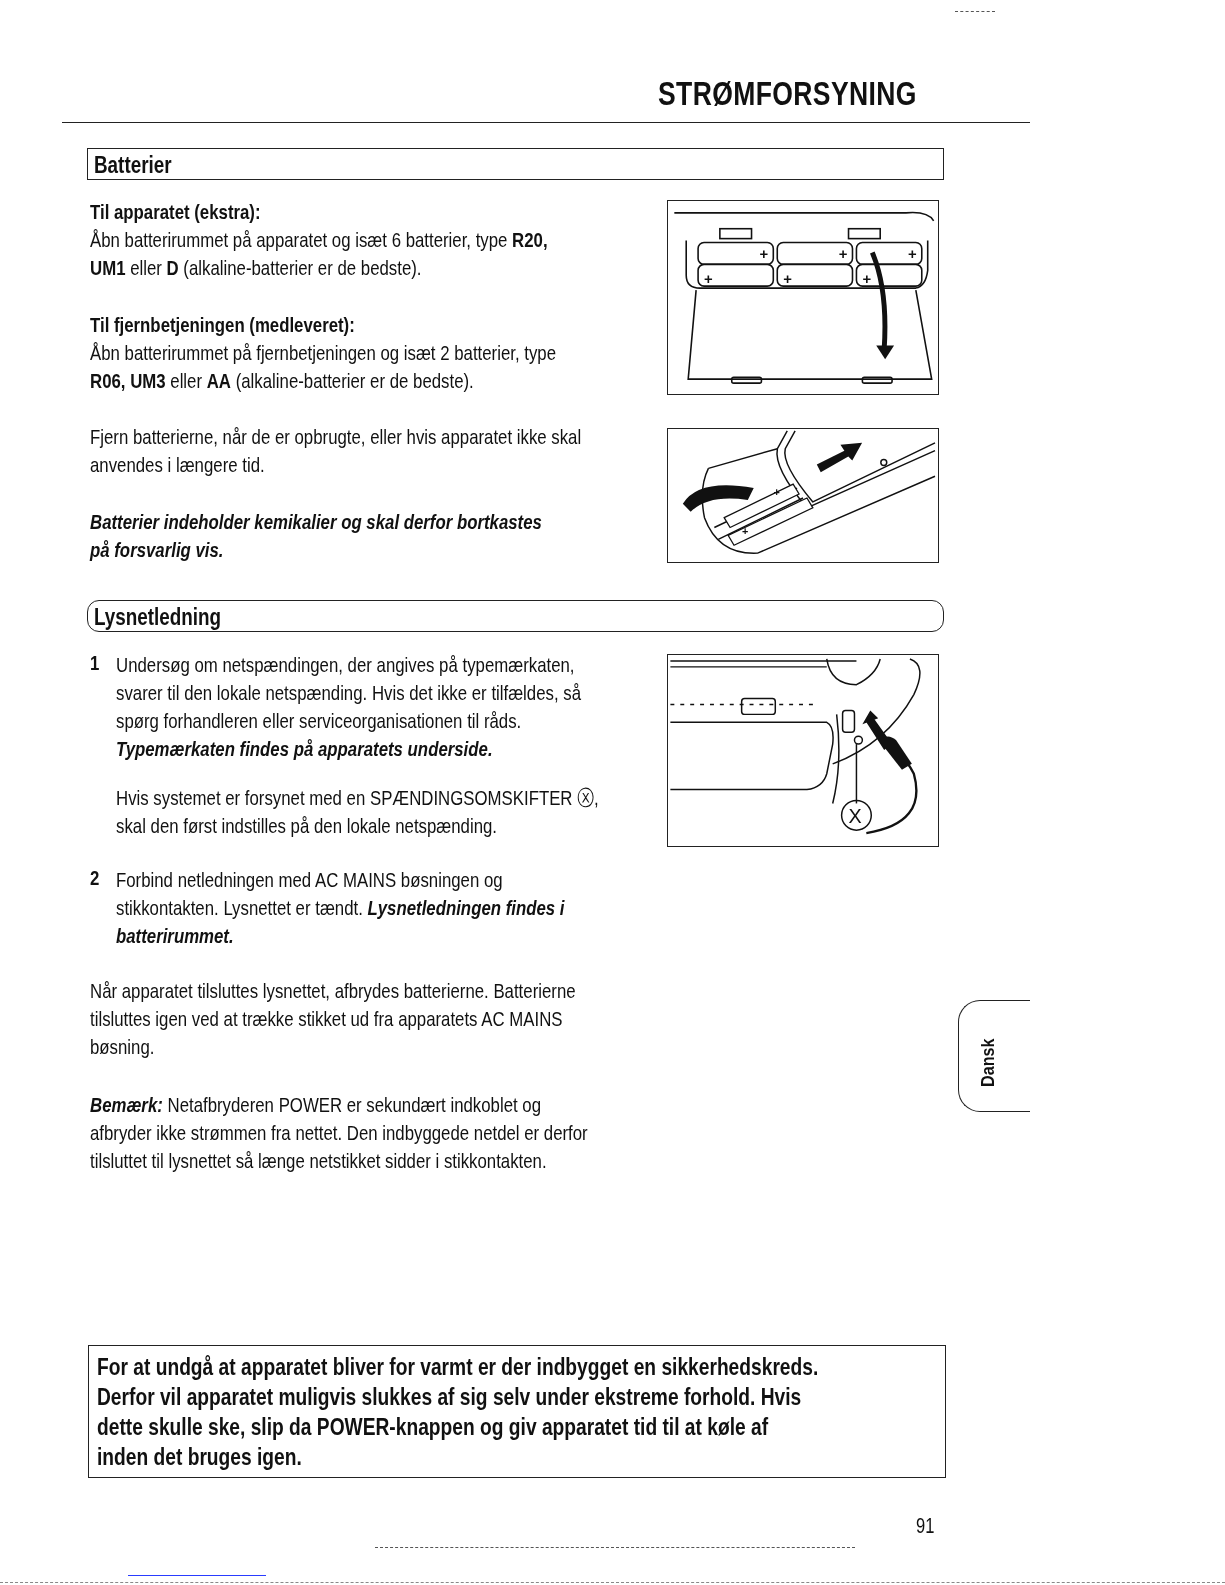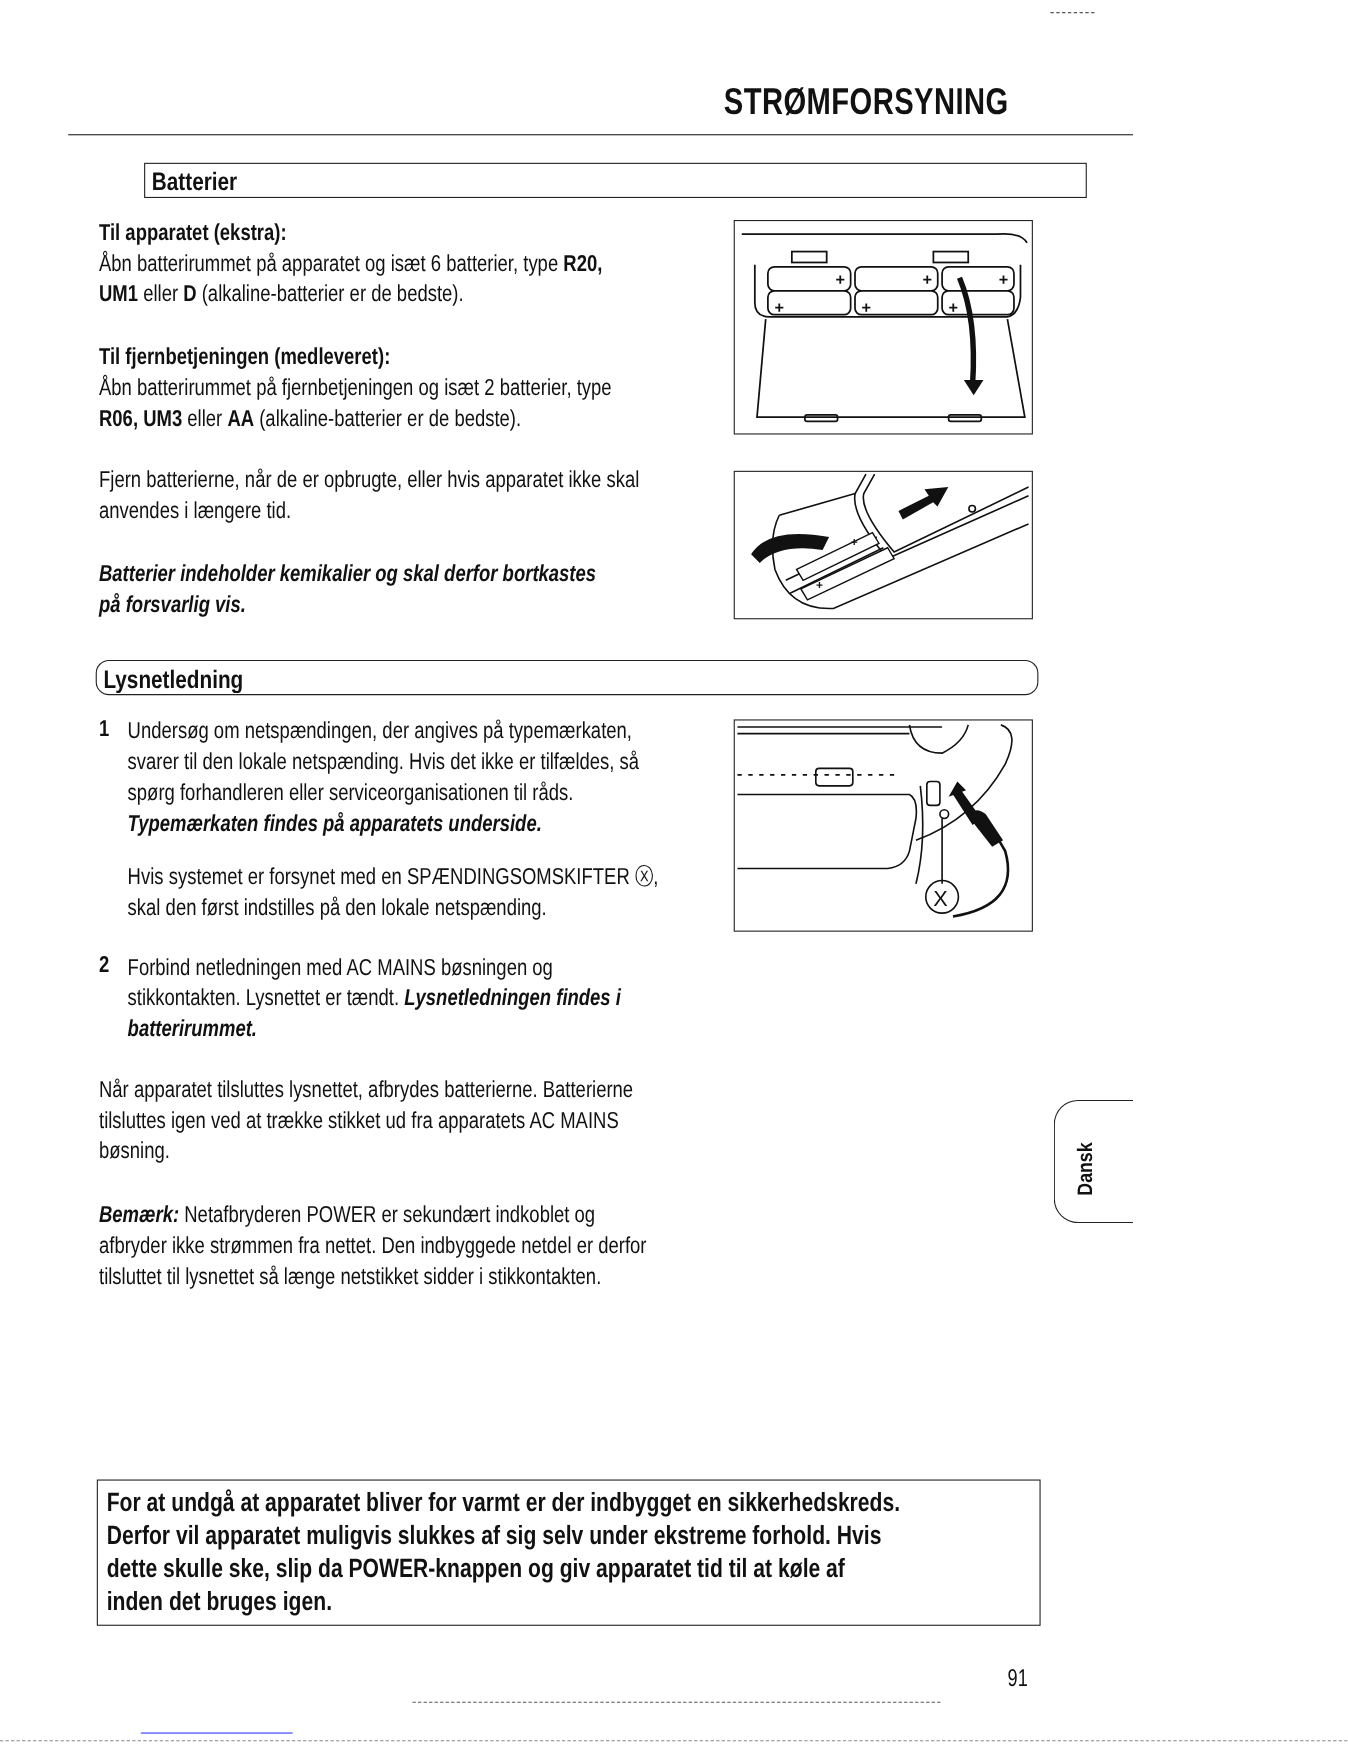--- a/index.html
+++ b/index.html
@@ -79,21 +79,21 @@
   #footer-rule { position: absolute; left: 0; top: 1582px; width: 1225px; height: 0; border-top: 1px dashed #888; }
 </style>
 </head>
 <body>
 
 <div class="scan-noise" style="left:955px;top:11px;width:40px;"></div>
 
 <div id="page-title">STRØMFORSYNING</div>
 <div id="title-rule"></div>
 
-<div class="section-box" style="top:148px;margin-left:44px;">
+<div class="section-box" style="top:148px;">
   <span class="label">Batterier</span>
 </div>
 
 <div class="para" style="left:90px;top:198px;">
   <span class="line subhead">Til apparatet (ekstra):</span>
   <span class="line"><span>Åbn batterirummet på apparatet og isæt 6 batterier, type </span><b>R20,</b></span>
   <span class="line"><b>UM1</b><span> eller </span><b>D</b><span> (alkaline-batterier er de bedste).</span></span>
 </div>
 
 <div class="para" style="left:90px;top:311px;">

